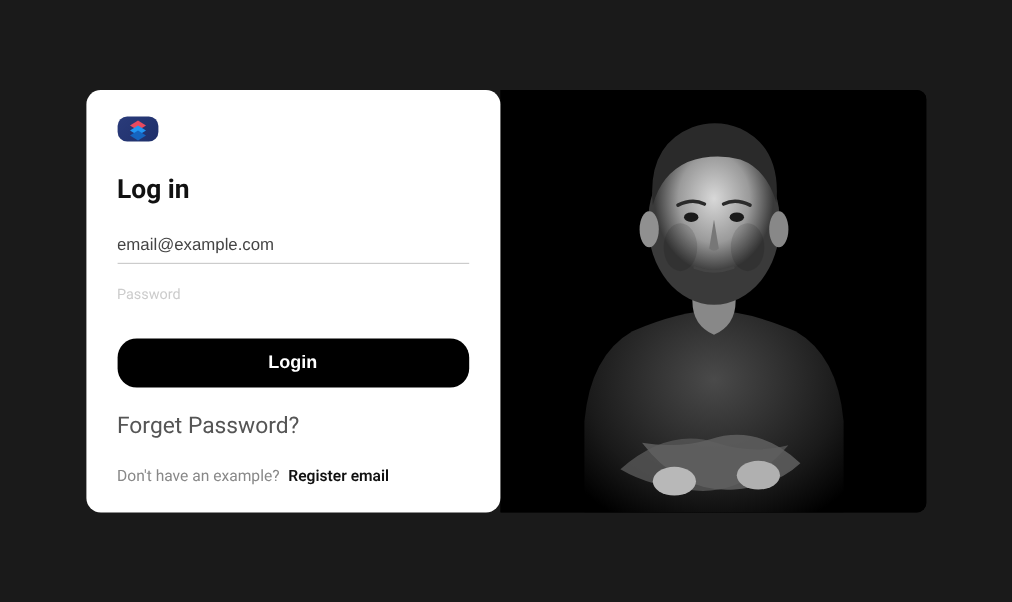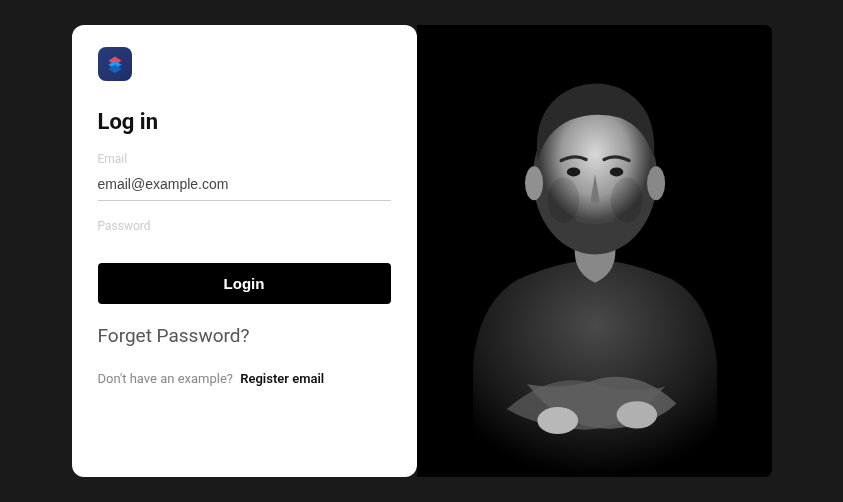--- a/index.html
+++ b/index.html
@@ -9,21 +9,21 @@
       width: 843px;
       height: 502px;
       display: flex;
       align-items: center;
       justify-content: center;
       overflow: hidden;
     }
     .container {
       display: flex;
       width: 700px;
-      height: 452px;
+      height: 352px;
     }
     .login-card {
       background: #fff;
       border-radius: 12px;
       width: 345px;
       padding: 22px 26px;
       display: flex;
       flex-direction: column;
       z-index: 2;
     }
@@ -66,21 +66,21 @@
       font-weight: 500;
     }
     .login-btn {
       width: 100%;
       background: #000;
       color: #fff;
       border: none;
       padding: 12px 0;
       font-size: 15px;
       font-weight: 600;
-      border-radius: 4px;
+      border-radius: 16px;
       cursor: pointer;
       margin-top: 8px;
       margin-bottom: 20px;
     }
     .forget {
       font-size: 19px;
       color: #555;
       text-decoration: none;
       margin-bottom: 24px;
       display: inline-block;
@@ -120,21 +120,20 @@
     <div class="logo">
       <svg viewBox="0 0 24 24">
         <path d="M12 3 L20 8 L12 13 L4 8 Z" fill="#e84a5f"></path>
         <path d="M12 8 L20 13 L12 18 L4 13 Z" fill="#2196f3"></path>
         <path d="M12 13 L20 18 L12 23 L4 18 Z" fill="#1565c0"></path>
       </svg>
     </div>
     <h1 class="title">Log in</h1>
 
     <div class="field">
-      <label class="field-label">Email</label>
       <input type="email" class="field-input" placeholder="email@example.com" style="">
     </div>
 
     <div class="field">
       <label class="field-label">Password</label>
     </div>
 
     <button class="login-btn">Login</button>
 
     <a href="#" class="forget">Forget Password?</a>

